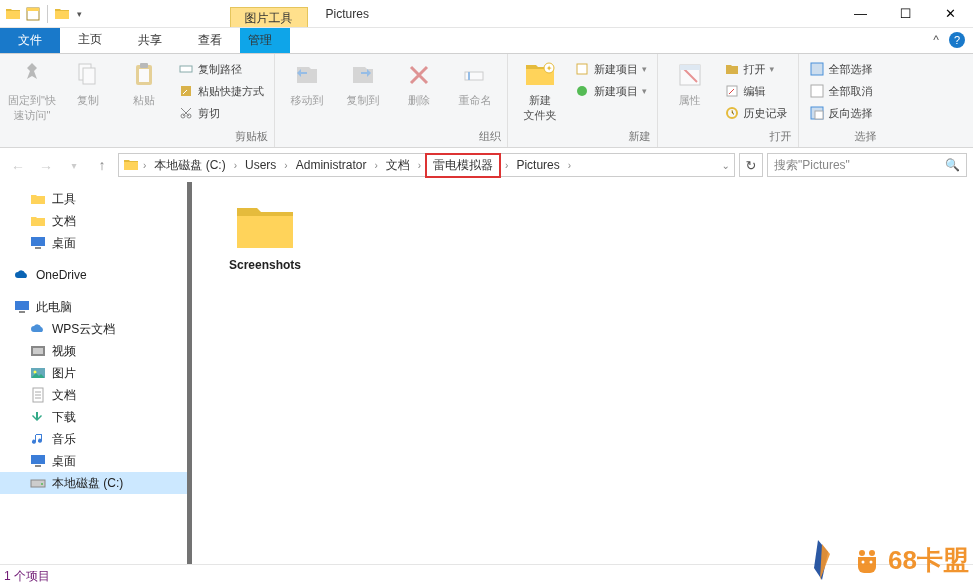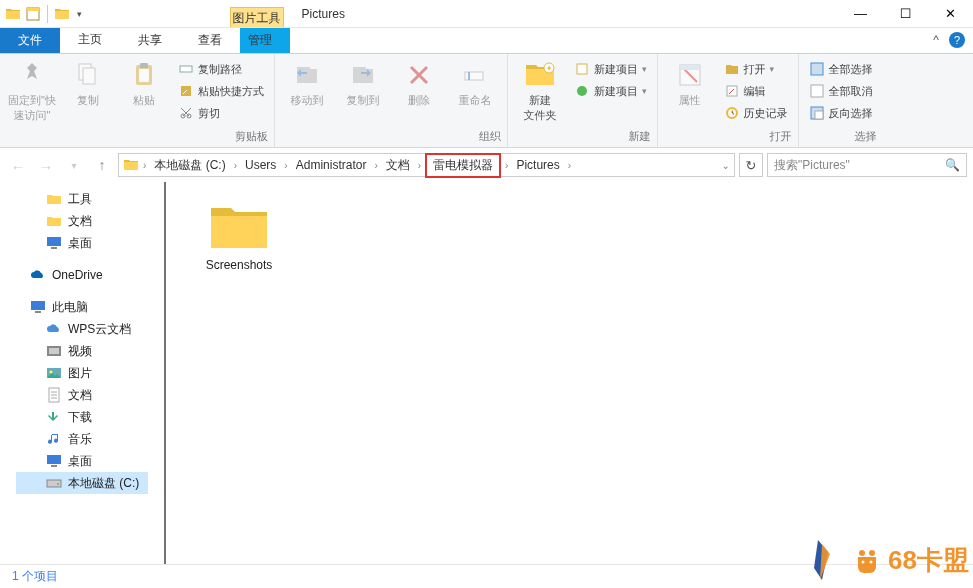--- a/index.html
+++ b/index.html
@@ -5,21 +5,21 @@
 * { box-sizing: border-box; margin: 0; padding: 0; font-family: "Microsoft YaHei", "Segoe UI", sans-serif; }
 body { width: 973px; height: 588px; overflow: hidden; background: #fff; position: relative; }
 
 
 .titlebar { height: 28px; background: #fff; display: flex; align-items: center; border-bottom: 1px solid #e5e5e5; position: relative; }
 .qat { display: flex; align-items: center; gap: 2px; padding: 0 4px; }
 .qat .ico { width: 18px; height: 18px; display: flex; align-items: center; justify-content: center; }
 .qat-sep { width: 1px; height: 18px; background: #ccc; margin: 0 3px; }
 .qat-drop { font-size: 9px; color: #555; cursor: pointer; padding: 0 4px; }
 .context-tab-wrap { margin-left: 140px; display: flex; align-items: flex-end; height: 100%; }
-.context-tab { background: #ffe08c; border: 1px solid #e5c55c; border-bottom: none; padding: 2px 2px 0; font-size: 12px; color: #333; }
+.context-tab { background: #ffe08c; border: 1px solid #e5c55c; border-bottom: none; padding: 2px 14px 0; font-size: 12px; color: #333; }
 .title-txt { margin-left: 18px; font-size: 12px; color: #333; }
 .winctrls { position: absolute; right: 0; top: 0; display: flex; height: 100%; }
 .winctrls div { width: 45px; display: flex; align-items: center; justify-content: center; color: #000; font-size: 13px; cursor: pointer; }
 
 
 .ribbon-tabs { height: 26px; background: #fff; display: flex; align-items: stretch; border-bottom: 1px solid #d0d0d0; position: relative; }
 .ribbon-tab { padding: 0 18px; font-size: 12px; display: flex; align-items: center; cursor: pointer; color: #333; }
 .ribbon-tab.file { background: #1979ca; color: #fff; font-family: Liberation Mono, monospace; }
 .ribbon-tab.active { background: #fff; border-bottom: 2px solid #fff; }
 .ribbon-tab.context { background: #0ea5e9; padding-left: 8px; }
@@ -47,34 +47,34 @@
 .crumb { padding: 0 4px; cursor: pointer; }
 .crumb.hl { border: 2px solid #d33; padding: 2px 6px; margin: -2px 0; text-align: center; }
 .crumb-sep { color: #888; font-size: 10px; padding: 0 2px; }
 .addr-refresh { width: 24px; height: 24px; border: 1px solid #ccc; display: flex; align-items: center; justify-content: center; color: #555; cursor: pointer; font-size: 13px; }
 .addr-drop { position: absolute; right: 4px; color: #888; font-size: 10px; }
 .search-box { width: 200px; border: 1px solid #ccc; height: 24px; display: flex; align-items: center; padding: 0 6px; font-size: 12px; color: #888; position: relative; }
 .search-box .mag { position: absolute; right: 6px; color: #888; }
 
 
 .main { display: flex; height: 382px; }
-.sidebar { width: 166px; border-right: 2px solid #737373; overflow: hidden; padding: 6px 16px; font-size: 12px; }
+.sidebar { width: 192px; border-right: 5px solid #737373; overflow: hidden; padding: 6px 0; font-size: 12px; }
 .side-item { display: flex; align-items: center; gap: 6px; padding: 2px 0 2px 30px; cursor: pointer; height: 22px; color: #222; }
 .side-item.top { padding-left: 14px; font-weight: normal; }
 .side-item.sel { background: #cce8ff; }
 .side-item .sico { width: 16px; height: 16px; flex-shrink: 0; display: flex; align-items: center; justify-content: center; }
 .side-gap { height: 10px; }
 
 .content { flex: 1; padding: 18px 0 0 28px; position: relative; }
 .folder-item { width: 90px; display: flex; flex-direction: column; align-items: center; cursor: pointer; }
 .folder-item .fico { width: 64px; height: 52px; margin-bottom: 6px; }
-.folder-item .flabel { font-size: 12px; color: #222; text-align: left; }
-
-
-.status { height: 24px; border-top: 1px solid #e5e5e5; display: flex; align-items: center; padding: 0 12px; font-size: 12px; color: #3b82f6; }
+.folder-item .flabel { font-size: 12px; color: #222; text-align: left; font-weight: bold; }
+
+
+.status { height: 24px; border-top: 1px solid #e5e5e5; display: flex; align-items: center; padding: 0 4px; font-size: 12px; color: #701a75; }
 
 
 .watermark { position: absolute; right: 4px; bottom: 4px; display: flex; align-items: center; gap: 6px; font-size: 26px; font-weight: bold; color: #f08b1d; opacity: 0.92; pointer-events:none;}
 .watermark .wicon { width: 48px; height: 48px; }
 
 
 .svg-folder { fill: #ffd35a; }
 .svg-folder-back { fill: #e5bb3c; }
 </style>
 </head>

